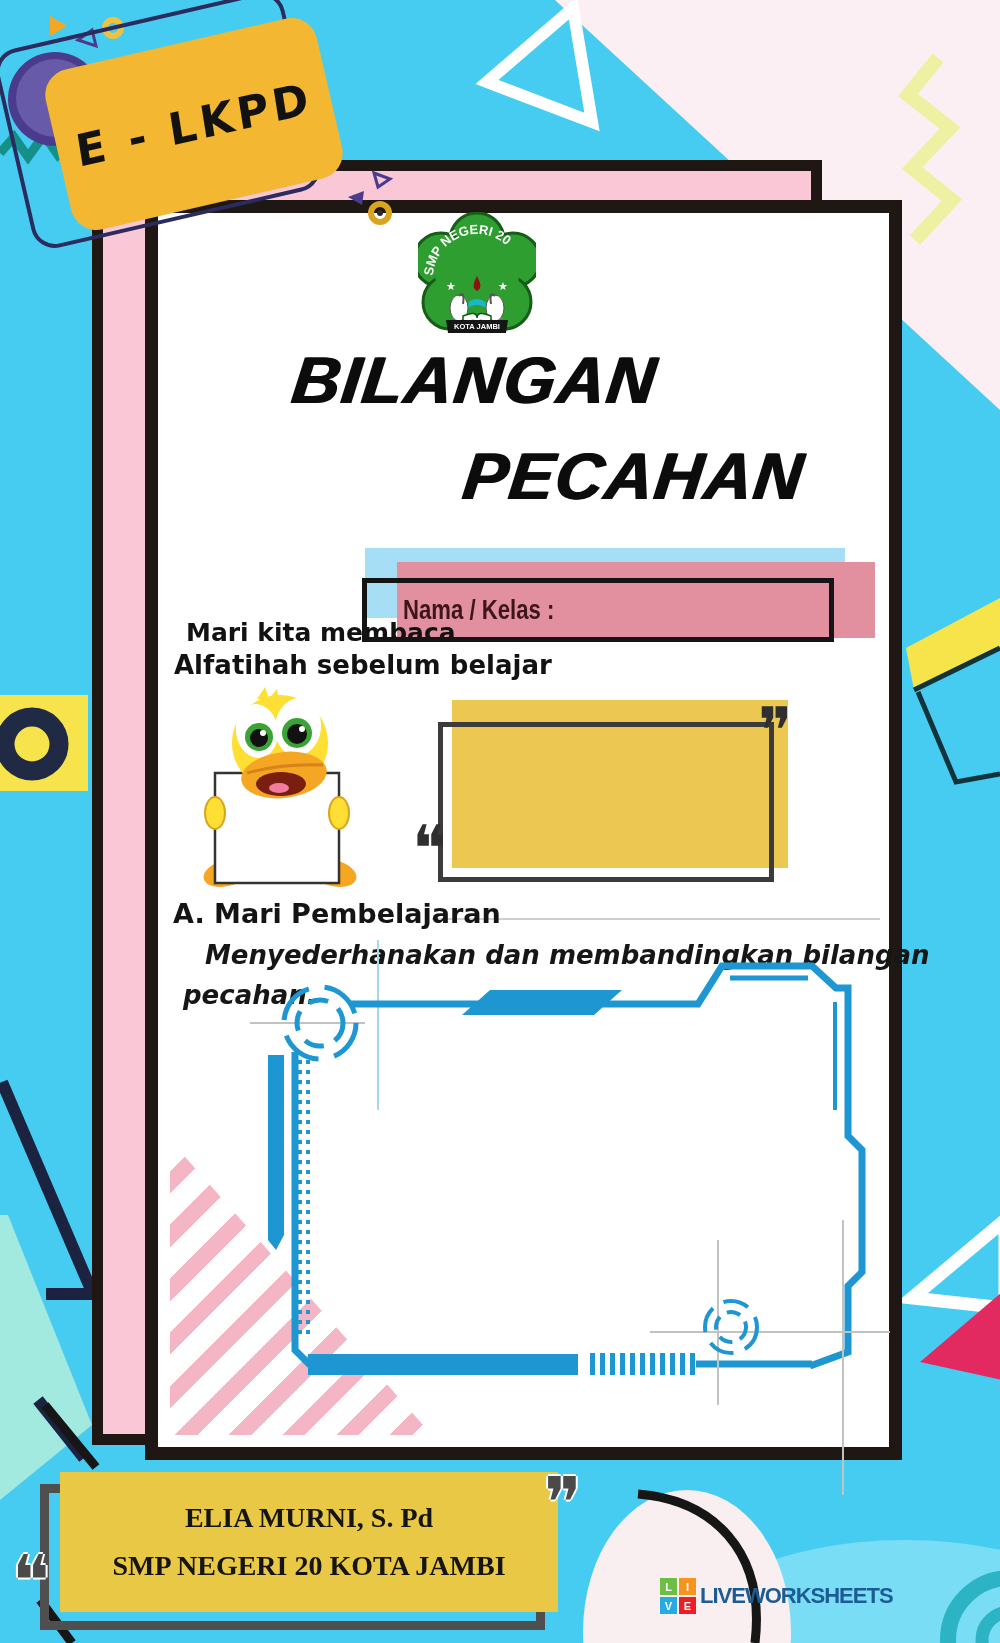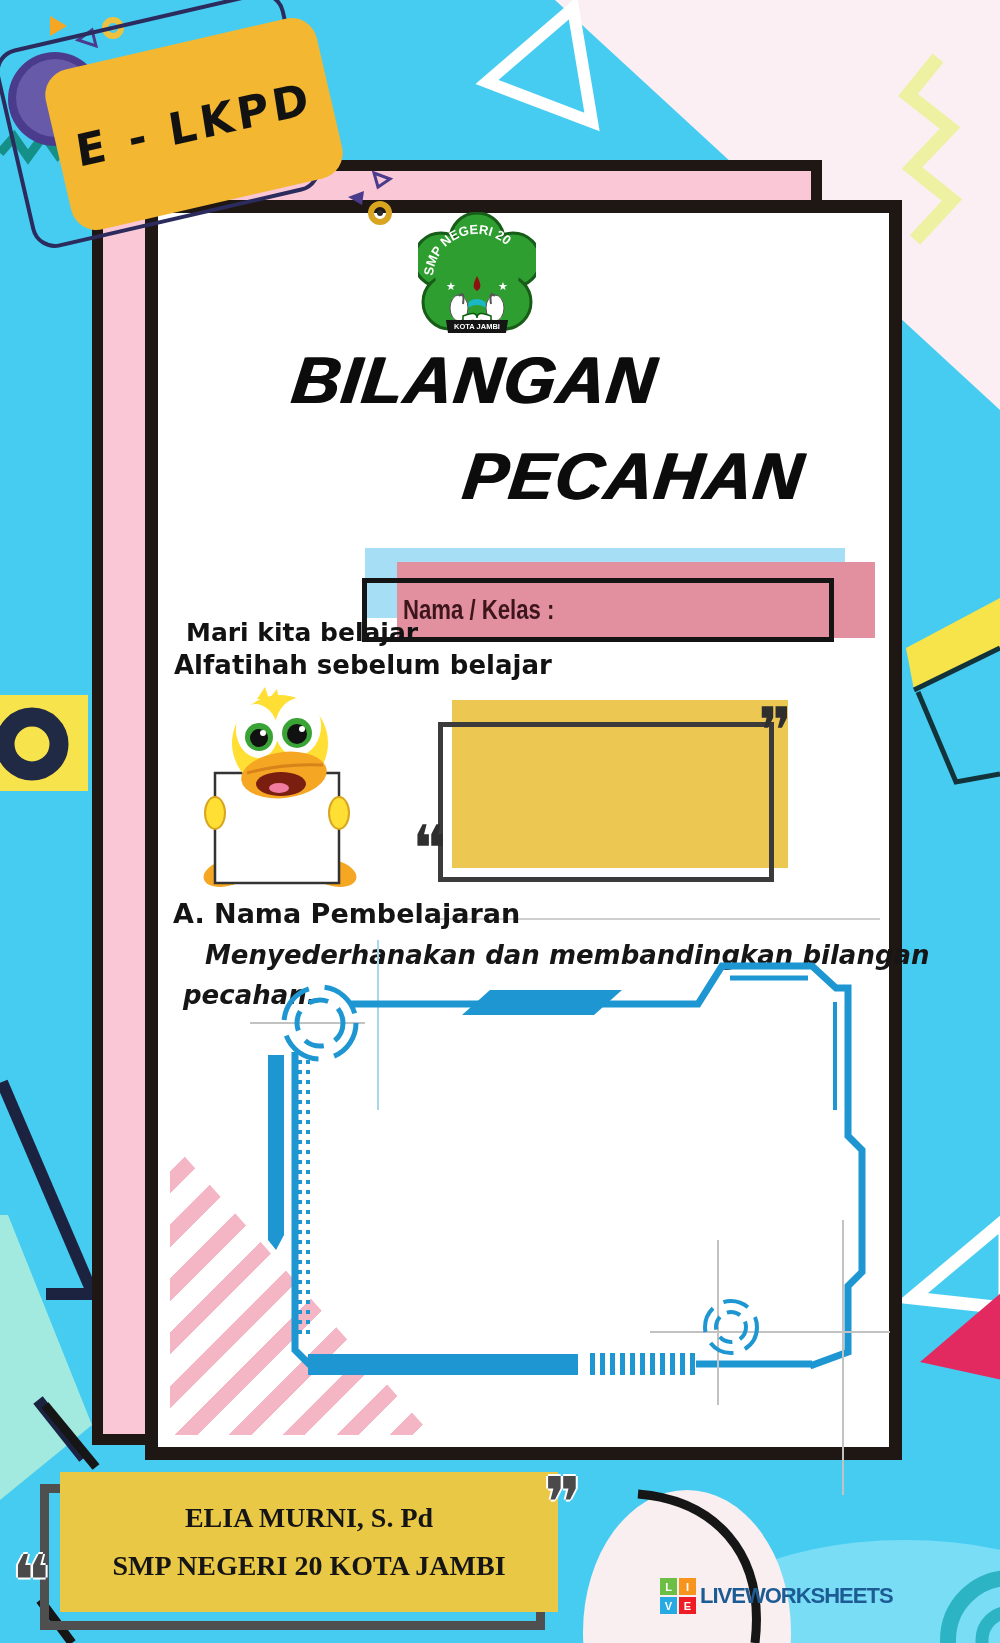--- a/index.html
+++ b/index.html
@@ -194,21 +194,21 @@
   <div class="abs title1">BILANGAN</div>
   <div class="abs title2">PECAHAN</div>
 
   <div class="abs blue-bar"></div>
   <div class="abs rose-bar"></div>
   <div class="abs name-box">
     <span class="name-label">Nama / Kelas :</span>
     <input value="" style="">
   </div>
 
-  <div class="abs intro1">Mari kita belajar</div>
+  <div class="abs intro1">Mari kita membaca</div>
   <div class="abs intro2">Alfatihah sebelum belajar</div>
 
   <svg class="abs" style="left:185px;top:685px;z-index:7;" width="185" height="210" viewBox="0 0 185 210">
     <ellipse cx="42" cy="188" rx="24" ry="13" fill="#f5a623" transform="rotate(-14 42 188)"></ellipse>
     <ellipse cx="148" cy="188" rx="24" ry="13" fill="#f5a623" transform="rotate(14 148 188)"></ellipse>
     <line x1="45" y1="197" x2="142" y2="197" stroke="#555" stroke-width="2"></line>
     <rect x="30" y="88" width="124" height="110" fill="#ffffff" stroke="#333" stroke-width="2.5"></rect>
     <ellipse cx="30" cy="128" rx="10" ry="16" fill="#ffdf33" stroke="#d8a51e" stroke-width="2"></ellipse>
     <ellipse cx="154" cy="128" rx="10" ry="16" fill="#ffdf33" stroke="#d8a51e" stroke-width="2"></ellipse>
     <path d="M72,14 l8,-12 4,12 8,-10 2,12 z" fill="#ffdf33"></path>
@@ -228,21 +228,21 @@
   </svg>
 
   <div class="abs quote-yellow">
     <span></span>
   </div>
   <div class="abs quote-frame"></div>
   <div class="abs q-close">❞</div>
   <div class="abs q-open">❝</div>
 
   <div class="abs sec-line"></div>
-  <div class="abs sec-head">A. Nama Pembelajaran</div>
+  <div class="abs sec-head">A. Mari Pembelajaran</div>
   <div class="abs sec-sub1">Menyederhanakan dan membandingkan bilangan</div>
   <div class="abs sec-sub2">pecahan.</div>
 
   <div class="abs stripes"></div>
   <svg class="abs video-frame" width="650" height="560" viewBox="0 0 650 560">
     <line x1="0" y1="83" x2="115" y2="83" stroke="#c2c2c2" stroke-width="2"></line>
     <line x1="128" y1="0" x2="128" y2="170" stroke="#a8d8ec" stroke-width="2"></line>
     <circle cx="70" cy="83" r="36" fill="none" stroke="#1d96d2" stroke-width="5" stroke-dasharray="42 16"></circle>
     <circle cx="70" cy="83" r="23" fill="none" stroke="#1d96d2" stroke-width="5" stroke-dasharray="20 12"></circle>
     <path d="M100,64 L448,64 L472,26 L562,26 L586,48 L598,48 L598,196 L612,210 L612,332 L598,346 L598,412 L560,426" fill="none" stroke="#1d96d2" stroke-width="7"></path>

